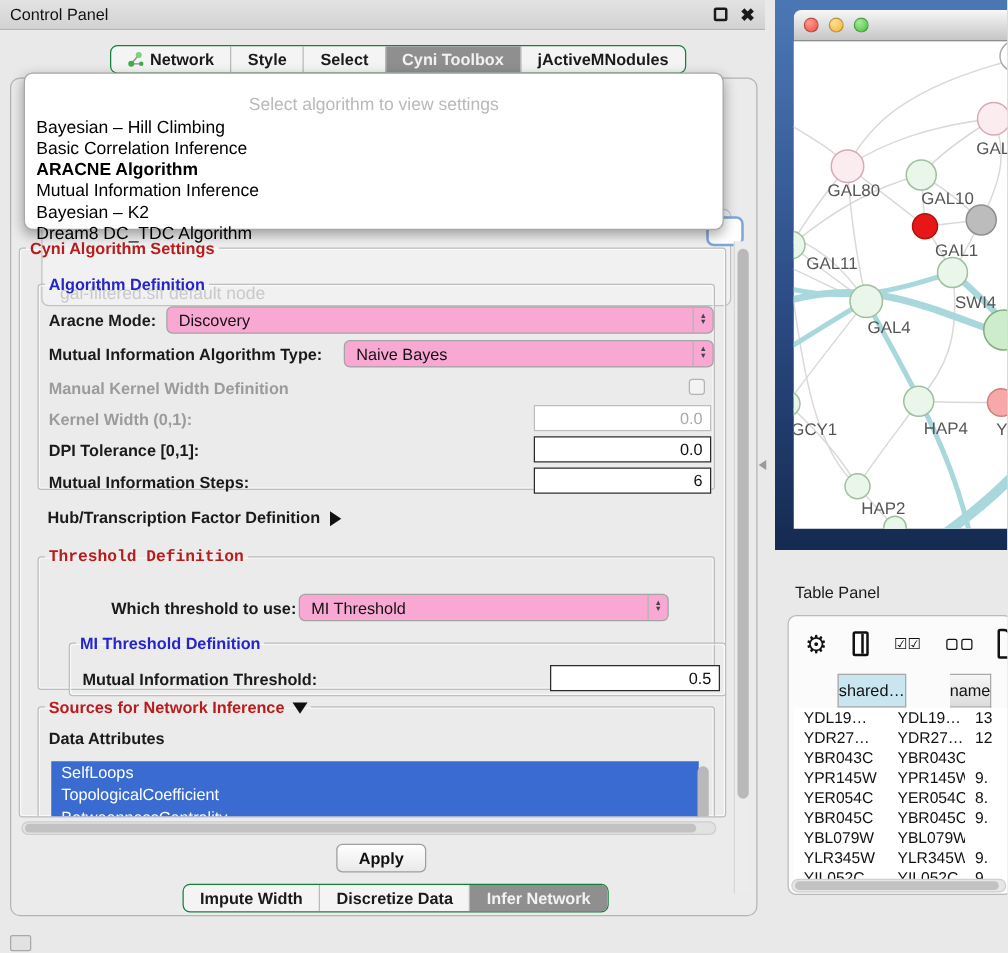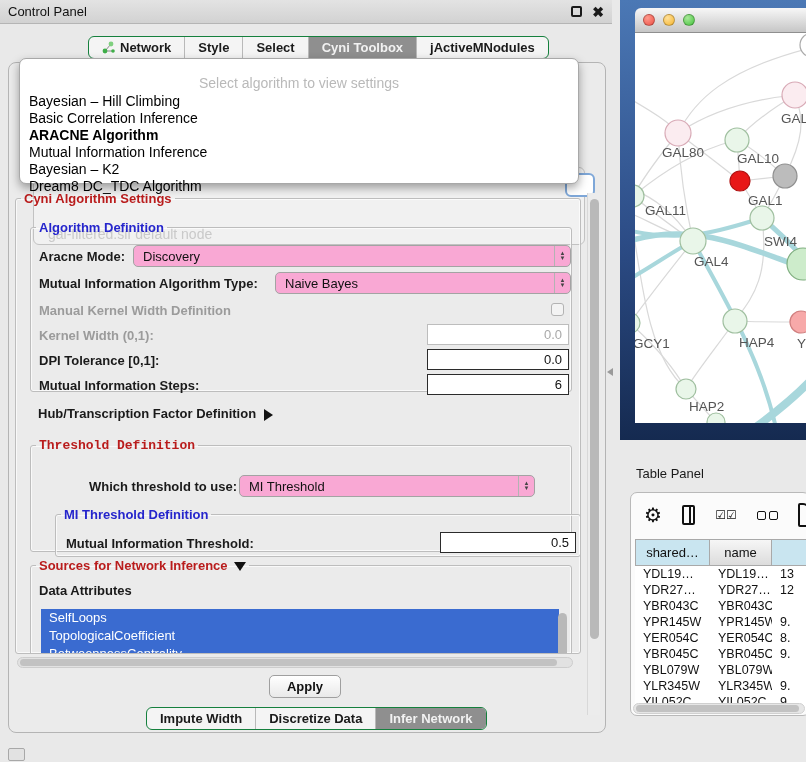--- a/index.html
+++ b/index.html
@@ -117,21 +117,21 @@
   .gear-glyph { font-size:20px; color:#111; }
   .split-icon { width:22px; height:20px; border:2px solid #111; border-radius:2px; position:relative; }
   .split-icon::after { content:""; position:absolute; left:50%; top:0; bottom:0; width:2px; background:#111; }
   .cb-pair { display:flex; gap:3px; font-size:12px; color:#111; letter-spacing:0; }
   .sq { width:9px; height:9px; border:1.5px solid #111; border-radius:2px; display:inline-block; }
   .doc-icon { width:18px; height:24px; border:2px solid #111; border-radius:2px 6px 2px 2px; }
 
   .tp-table { position:absolute; left:4px; top:46px; width:200px; }
   .tp-header { display:flex; height:27px; }
   .tp-header .hc { border:1px solid #a9a9a9; border-left:none; font-size:13px; color:#111;
-    display:flex; align-items:center; justify-content:center; }
+    display:flex; align-items:center; justify-content:center;margin-left:35px; }
   .tp-header .hc:first-child { border-left:1px solid #a9a9a9; }
   .hc.blue { background:#c9e5f0; }
   .hc.plain { background:linear-gradient(#f6f6f6,#dcdcdc); }
   .tp-rows { background:#fff; }
   .tp-row { display:flex; height:16px; font-size:12.5px; color:#111; }
   .tp-row .c { white-space:nowrap; overflow:hidden; padding-left:8px; line-height:16px; }
   .tp-hscroll { position:absolute; left:2px; top:210px; width:172px; height:11px;
     background:#e6e6e6; border:1px solid #d0d0d0; border-radius:6px; }
   .tp-hscroll .thumb { position:absolute; left:2px; top:1px; height:7px; width:96%;
     background:#c2c2c2; border-radius:4px; }

